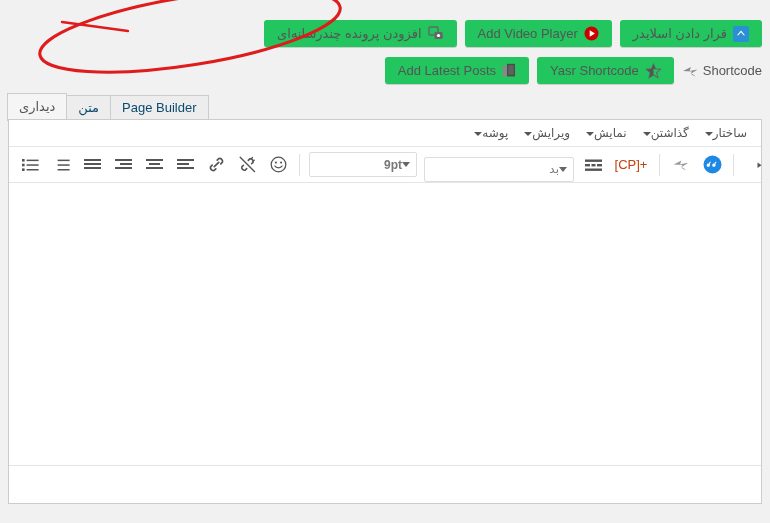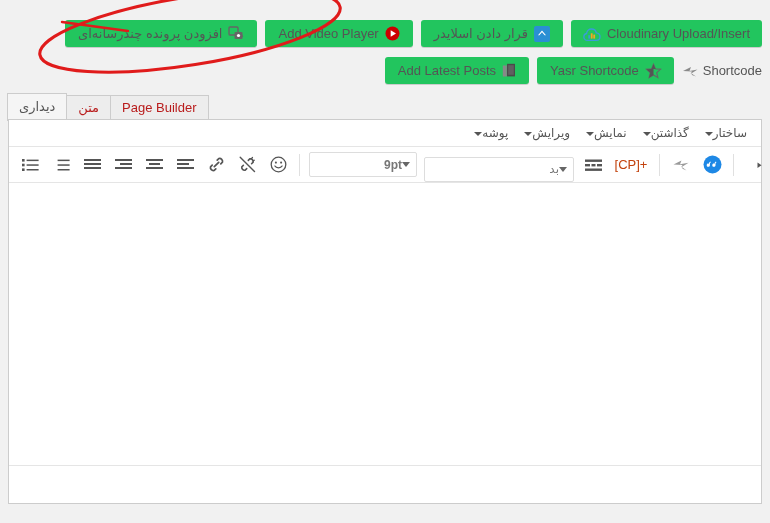--- a/index.html
+++ b/index.html
@@ -86,21 +86,21 @@
     flex-direction: row;
     align-items: flex-end;
     gap: 0;
   }
   .tab {
     height: 26px;
     padding: 0 11px;
     box-sizing: border-box;
     font-size: 13px;
     line-height: 24px;
-    color: #b91c1c;
+    color: #0c4a6e;
     background: #ededed;
     border: 1px solid #ccc;
     border-bottom: none;
     margin-left: -1px;
     cursor: pointer;
   }
   .tab.active {
     background: #f5f5f5;
     color: #555;
     height: 28px;
@@ -256,31 +256,20 @@
         <span class="ic slider-ic">
           <svg width="16" height="16" viewBox="0 0 16 16">
             <rect x="0" y="0" width="16" height="16" rx="2" fill="#2a8fd4"></rect>
             <path d="M8 4.4 L12 9.2 L10.6 9.2 L8 6.2 L5.4 9.2 L4 9.2 Z" fill="#fff"></path>
             <path d="M8 8.4 L12 13.2 L10.6 13.2 L8 10.2 L5.4 13.2 L4 13.2 Z" fill="#fff" opacity="0.0"></path>
           </svg>
         </span>
         <span class="btn-label">قرار دادن اسلایدر</span>
       </div>
 
-      <div class="wp-btn ltr" style="padding:0 9px;">
-        <span class="ic cloud-ic">
-          <svg width="19" height="15" viewBox="0 0 19 15">
-            <path d="M4.6 13.4 C2.3 13.4 0.8 11.8 0.8 9.9 C0.8 8.2 2.0 6.8 3.6 6.5 C3.8 4.0 5.9 2.0 8.5 2.0 C10.9 2.0 12.9 3.7 13.3 5.9 C15.4 6.1 17.0 7.8 17.0 9.8 C17.0 11.8 15.4 13.4 13.3 13.4 Z" fill="none" stroke="#3a9bd9" stroke-width="1.3"></path>
-            <rect x="5.3" y="8.2" width="1.8" height="3.4" fill="#3a9bd9"></rect>
-            <rect x="7.8" y="6.3" width="1.8" height="5.3" fill="#f5a623"></rect>
-            <rect x="10.3" y="7.6" width="1.8" height="4.0" fill="#f5a623"></rect>
-          </svg>
-        </span>
-        <span class="btn-label">Cloudinary Upload/Insert</span>
-      </div>
     </div>
 
     <div class="media-row media-row-2">
 
       <div class="wp-btn ltr">
         <span class="btn-label">Add Latest Posts</span>
         <span class="ic posts-ic">
           <svg width="15" height="15" viewBox="0 0 15 15">
             <rect x="0.8" y="2.5" width="4" height="11" fill="#888"></rect>
             <rect x="5.0" y="0.8" width="8" height="12.6" fill="#4a4a4a"></rect>

